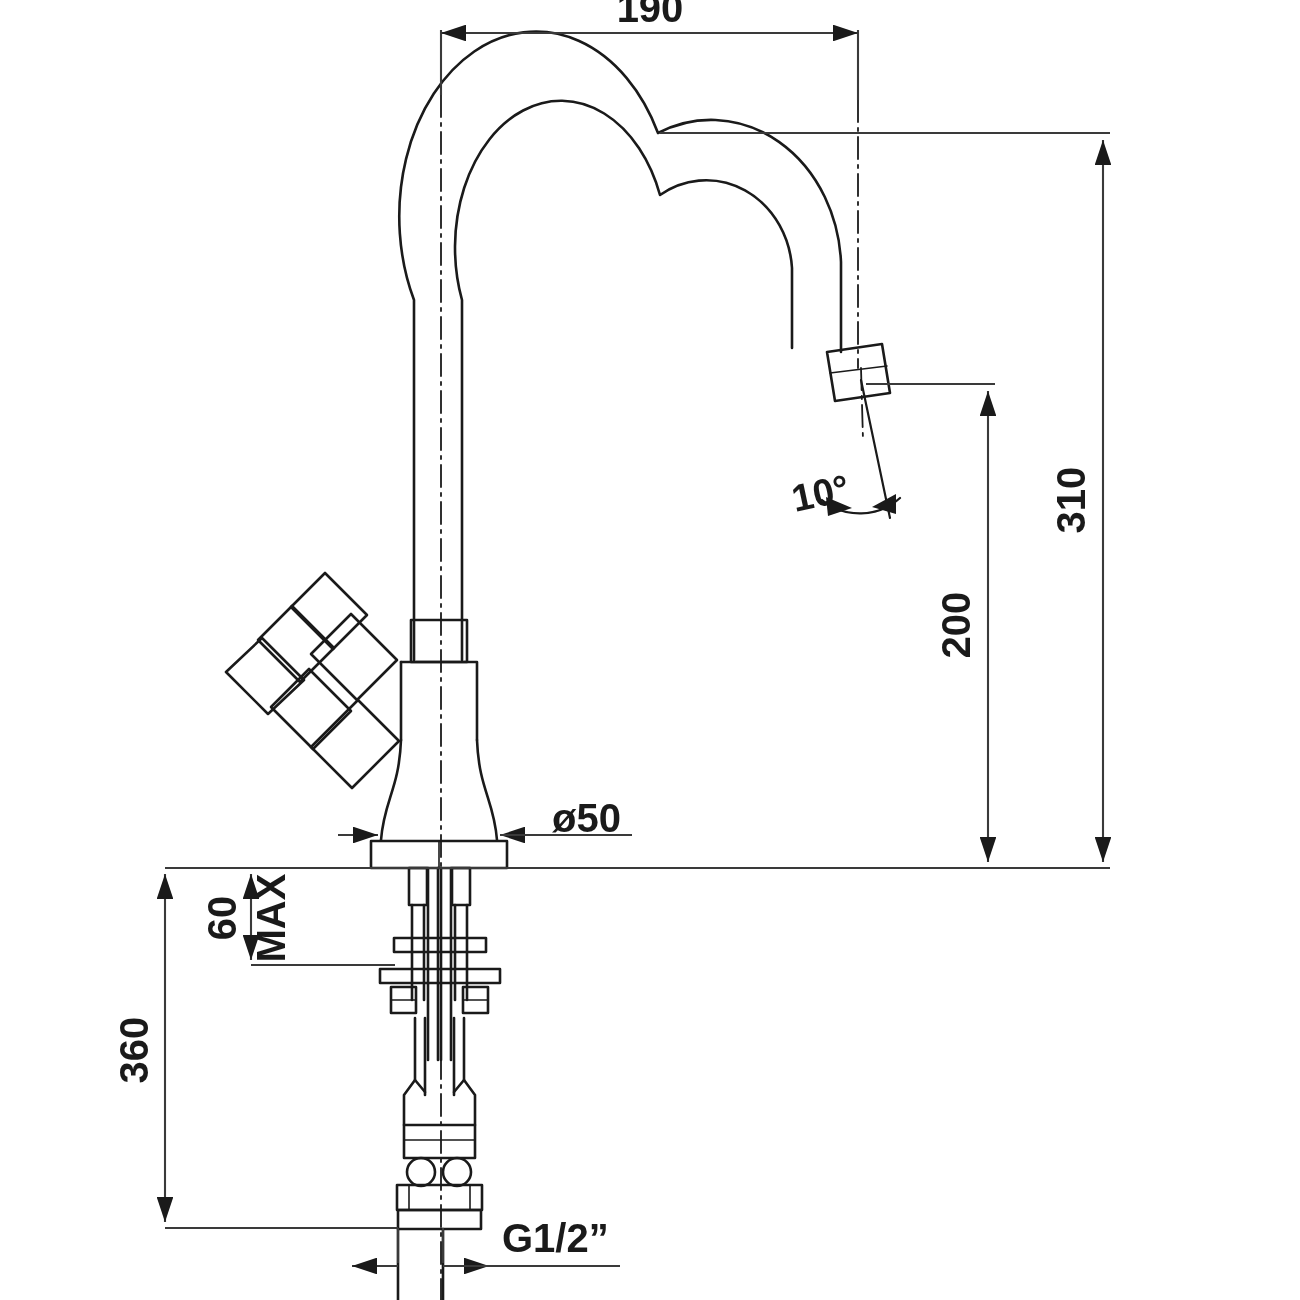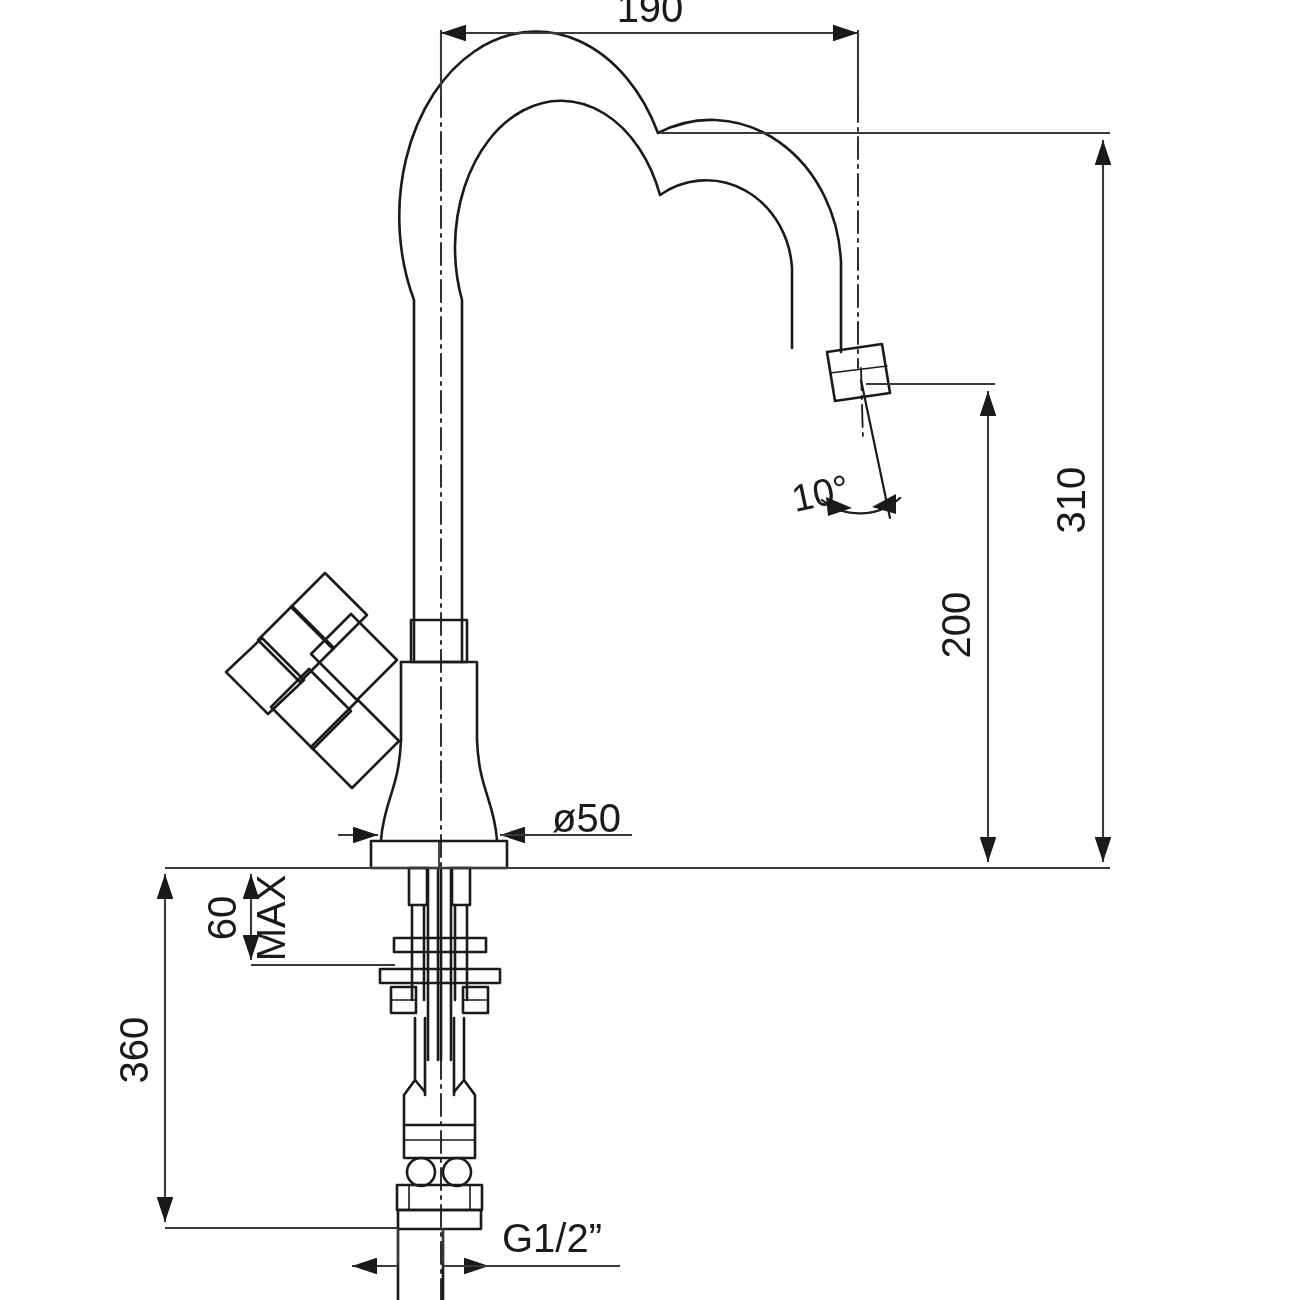--- a/index.html
+++ b/index.html
@@ -1,18 +1,18 @@
 <!DOCTYPE html>
 <html><head>
 <meta charset="utf-8">
 <style>
   html,body{margin:0;padding:0;background:#ffffff;}
   body{width:1300px;height:1300px;overflow:hidden;
        font-family:"Liberation Sans", sans-serif;}
-  #stage{position:relative;width:1300px;height:1300px;background:#fff;}
+  #stage{position:relative;width:1300px;height:1300px;background:#fff;font-weight:bold;}
   svg{display:block;}
   .dimtext{font-family:"Liberation Sans", sans-serif;font-size:40px;fill:#1a1a1a;}
   .dimtext-sm{font-family:"Liberation Sans", sans-serif;font-size:38px;fill:#1a1a1a;}
 </style>
 </head>
 <body>
 
 <div id="stage">
 <svg width="1300" height="1300" viewBox="0 0 1300 1300">
 

